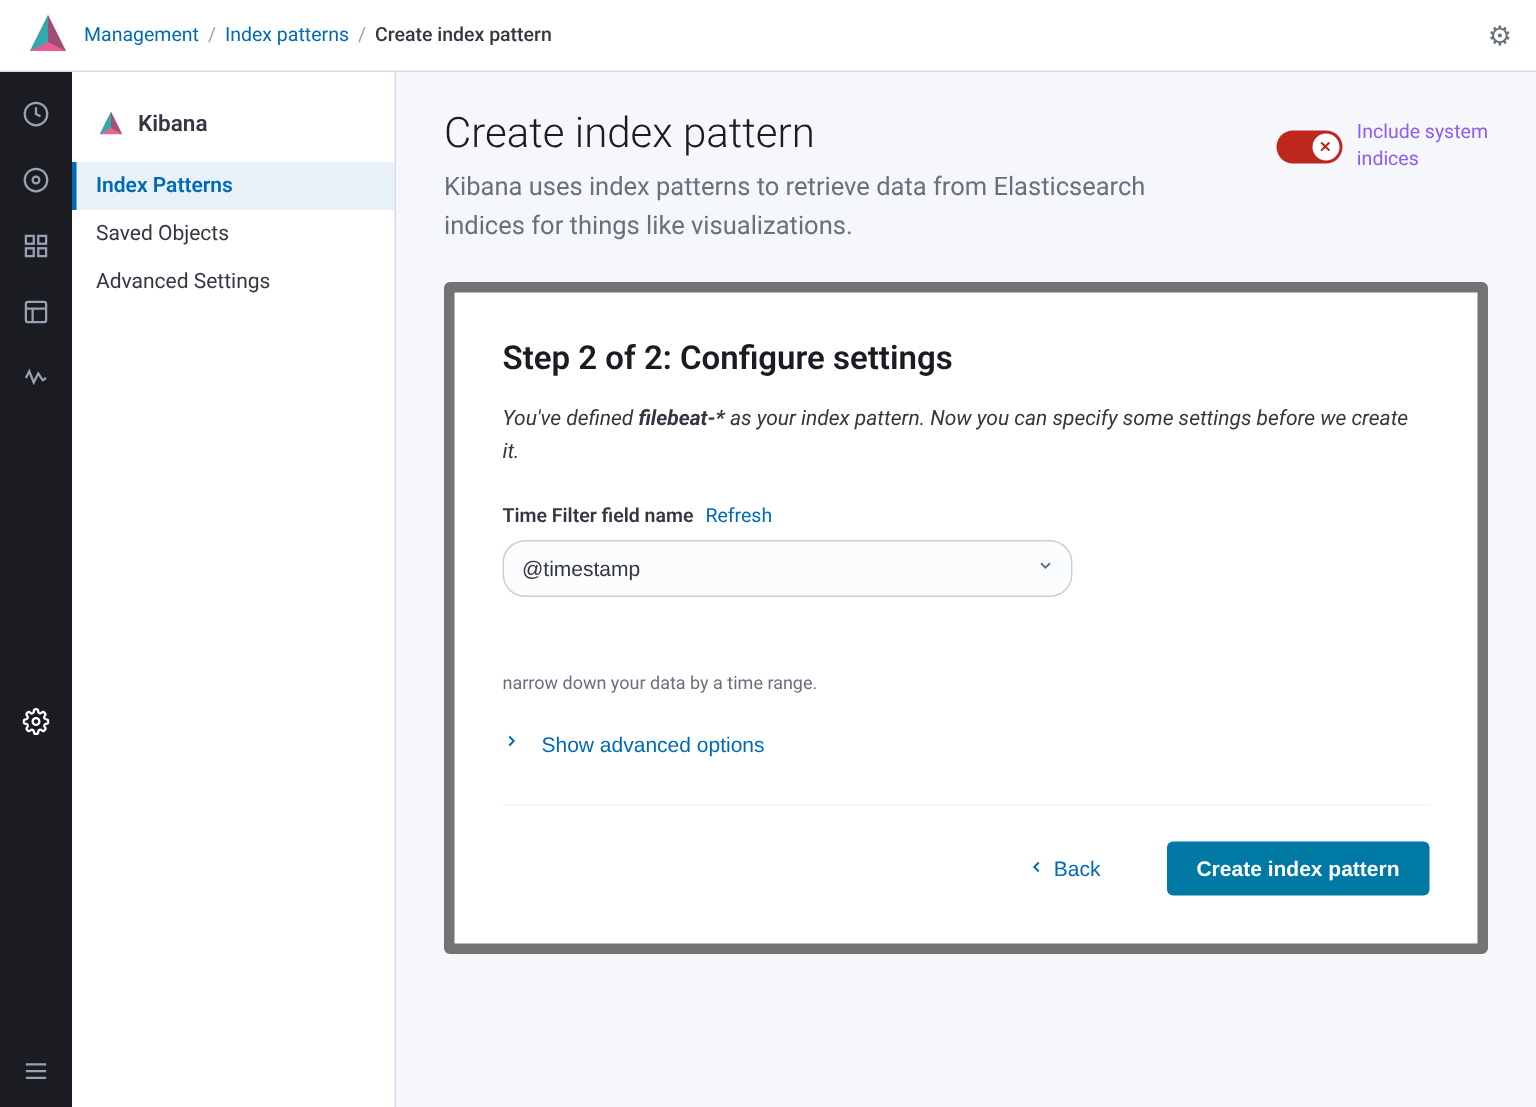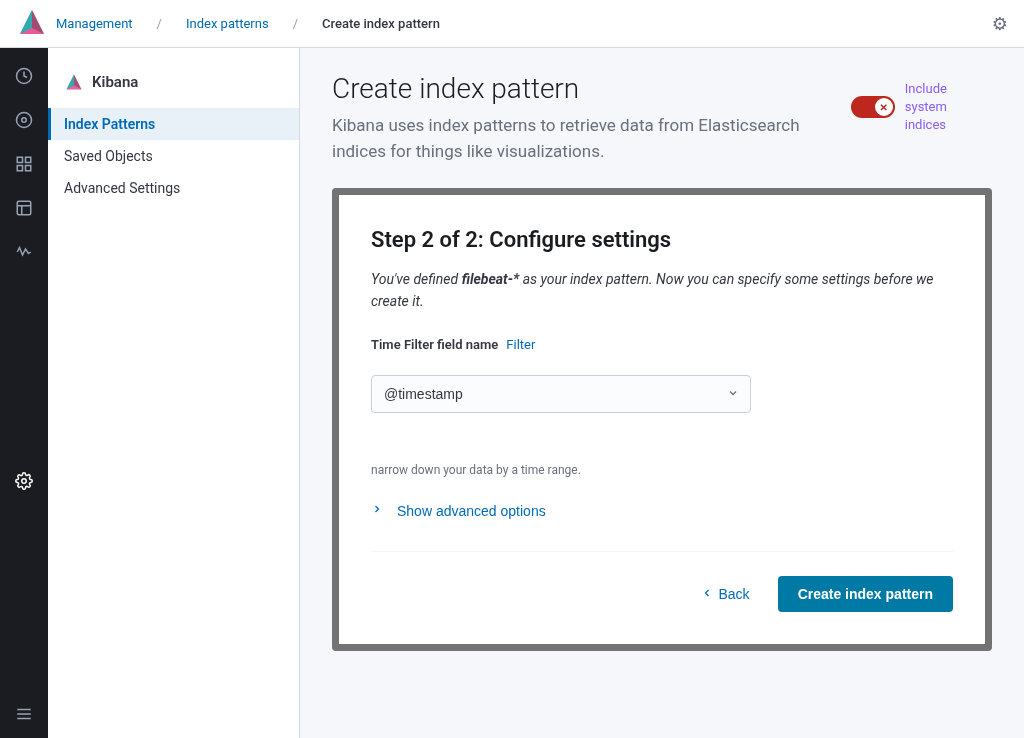--- a/index.html
+++ b/index.html
@@ -20,21 +20,21 @@
     .topbar-logo {
       width: 32px; height: 32px;
       margin-right: 8px;
       flex-shrink: 0;
     }
     .breadcrumb {
       display: flex;
       align-items: center;
       font-size: 13px;
       color: #69707d;
-      gap: 24px;
+      gap: 6px;
     }
     .breadcrumb a { color: #006bb4; text-decoration: none; }
     .breadcrumb-sep { color: #98a2b3; }
     .breadcrumb-current { color: #343741; font-weight: 500; }
     .topbar-right { margin-left: auto; }
     .gear-icon { color: #69707d; cursor: pointer; font-size: 18px; }
 
     
     .layout {
       display: flex;
@@ -59,21 +59,21 @@
       color: #98a2b3;
       cursor: pointer;
       border-radius: 4px;
       font-size: 16px;
     }
     .rail-icon.active { color: #fff; }
     .rail-bottom { margin-top: auto; padding-bottom: 8px; }
 
     
     .sidebar {
-      width: 252px;
+      width: 216px;
       background: #fff;
       border-right: 1px solid #d3dae6;
       padding: 16px 0;
       flex-shrink: 0;
     }
     .sidebar-kibana {
       display: flex;
       align-items: center;
       padding: 8px 16px 16px;
       font-size: 15px;
@@ -183,42 +183,42 @@
       margin-bottom: 24px;
       line-height: 1.6;
       font-style: italic;
     }
     .step-description strong { font-weight: 700; }
 
     .field-label {
       font-size: 13px;
       font-weight: 600;
       color: #343741;
-      margin-bottom: 23px;
+      margin-bottom: 8px;
       display: flex;
       align-items: flex-end;
       gap: 8px;
     }
     .refresh-link {
       color: #006bb4;
       text-decoration: none;
       font-weight: 400;
       font-size: 13px;
     }
 
     .select-wrapper {
       position: relative;
       width: 380px;
       margin-bottom: 12px;
     }
     .select-field {
       width: 100%;
       padding: 10px 36px 10px 12px;
       border: 1px solid #c9d0d9;
-      border-radius: 4px;
+      border-radius: 15px;
       font-size: 14px;
       color: #343741;
       background: #fbfcfd;
       appearance: none;
       cursor: pointer;
     }
     .select-chevron {
       position: absolute;
       right: 12px;
       top: 50%;
@@ -251,21 +251,21 @@
     }
     .chevron-right {
       font-size: 12px;
       color: #006bb4;
     }
 
     .card-footer {
       display: flex;
       align-items: center;
       justify-content: flex-end;
-      gap: 16px;
+      gap: 32px;
       border-top: 1px solid #f0f4f9;
       padding-top: 24px;
       margin-top: 8px;
     }
 
     .btn-back {
       background: none;
       border: none;
       color: #006bb4;
       font-size: 14px;
@@ -403,21 +403,21 @@
     </div>
 
     <div class="step-card">
       <h2 class="step-title">Step 2 of 2: Configure settings</h2>
       <p class="step-description">
         <span>You've defined </span><strong>filebeat-*</strong><span> as your index pattern. Now you can specify some settings before we create it.</span>
       </p>
 
       <div class="field-label">
         <span>Time Filter field name</span>
-        <a href="#" class="refresh-link">Filter</a>
+        <a href="#" class="refresh-link">Refresh</a>
       </div>
 
       <div class="select-wrapper">
         <select class="select-field">
           <option>@timestamp</option>
           <option>I don't want to use the Time Filter</option>
         </select>
         <span class="select-chevron">
           <svg width="12" height="12" viewBox="0 0 24 24" fill="none" stroke="currentColor" stroke-width="2.5">
               <polyline points="6 9 12 15 18 9"></polyline>

